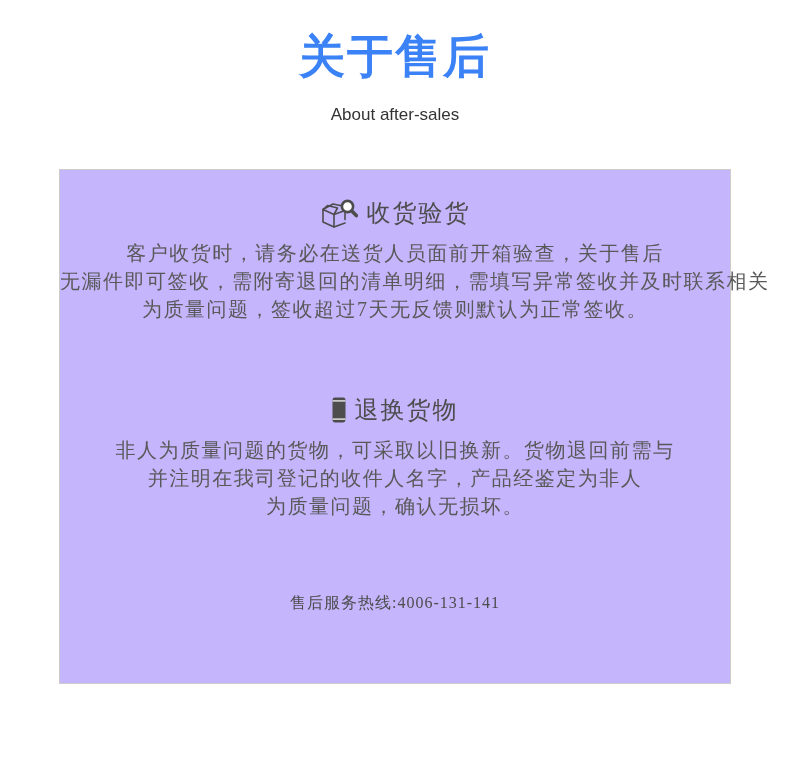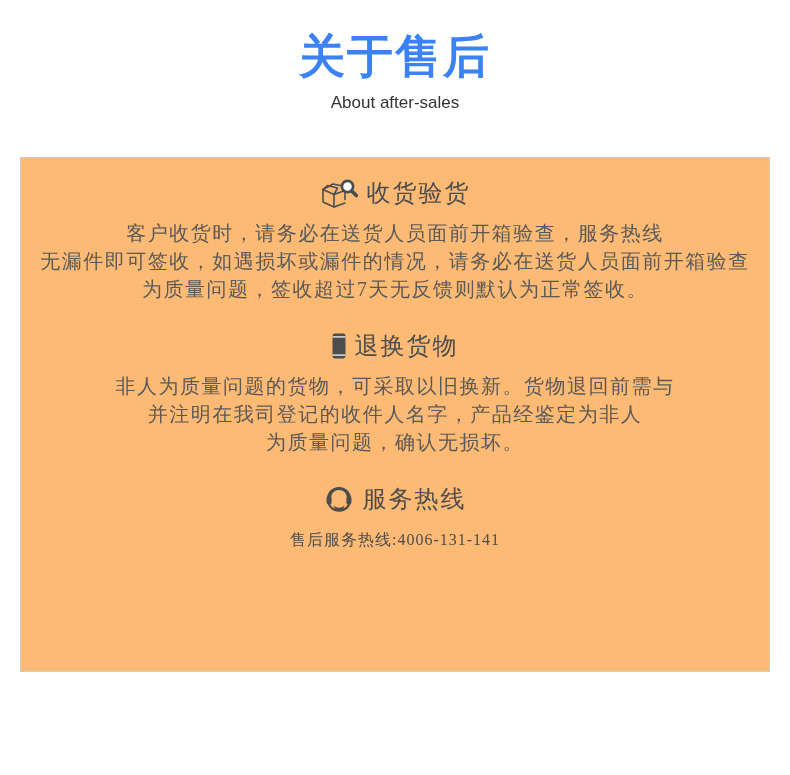--- a/index.html
+++ b/index.html
@@ -26,38 +26,38 @@
   }
   .title {
     margin: 0;
     font-size: 46px;
     line-height: 56px;
     font-weight: 700;
     letter-spacing: 2px;
     color: #3b82f6;
   }
   .subtitle {
-    margin-top: 9px;
+    margin-top: 21px;
     font-size: 17px;
     line-height: 20px;
     color: #333333;
   }
   
   .card {
     box-sizing: border-box;
-    width: 750px;
+    width: 672px;
     height: 515px;
     margin: 44px auto 0 auto;
     border: 1px solid #cccccc;
-    background: #fdba74;
-    padding-top: 18px;
+    background: #c4b5fd;
+    padding-top: 26px;
     text-align: center;
   }
   .sec + .sec {
-    margin-top: 26px;
+    margin-top: 70px;
   }
   .sec-head {
     display: flex;
     align-items: center;
     justify-content: center;
     gap: 9px;
     height: 34px;
     font-size: 24px;
     letter-spacing: 2px;
     color: #4d4d4d;
@@ -108,22 +108,22 @@
               <path d="M25 27 L14 31"></path>
               <path d="M3 13.5 L7.5 9.5 L17.5 12 L14 18.5"></path>
             </g>
             <circle cx="27.5" cy="10.5" r="5.6" fill="#ffffff" stroke="#4d4d4d" stroke-width="2.6"></circle>
             <line x1="31.8" y1="15" x2="36.3" y2="19.6" stroke="#4d4d4d" stroke-width="3.6" stroke-linecap="round"></line>
           </svg>
         </span>
         <span class="sec-title">收货验货</span>
       </div>
       <div class="sec-body">
-        <div class="line">客户收货时，请务必在送货人员面前开箱验查，服务热线</div>
-        <div class="line">无漏件即可签收，如遇损坏或漏件的情况，请务必在送货人员面前开箱验查</div>
+        <div class="line">客户收货时，请务必在送货人员面前开箱验查，关于售后</div>
+        <div class="line">无漏件即可签收，需附寄退回的清单明细，需填写异常签收并及时联系相关</div>
         <div class="line">为质量问题，签收超过7天无反馈则默认为正常签收。</div>
       </div>
     </div>
 
     <div class="sec">
       <div class="sec-head">
         <span class="icon">
           <svg width="14" height="28" viewBox="0 0 14 28" aria-hidden="true">
             <rect x="0.5" y="1.5" width="13" height="25" rx="2.4" fill="#4d4d4d"></rect>
             <rect x="0.5" y="4.2" width="13" height="1.4" fill="#e8e8e8"></rect>
@@ -133,31 +133,17 @@
         <span class="sec-title">退换货物</span>
       </div>
       <div class="sec-body">
         <div class="line">非人为质量问题的货物，可采取以旧换新。货物退回前需与</div>
         <div class="line">并注明在我司登记的收件人名字，产品经鉴定为非人</div>
         <div class="line">为质量问题，确认无损坏。</div>
       </div>
     </div>
 
     <div class="sec">
-      <div class="sec-head">
-        <span class="icon">
-          <svg width="30" height="30" viewBox="0 0 30 30" aria-hidden="true">
-            <circle cx="15" cy="15.5" r="11.2" fill="none" stroke="#4d4d4d" stroke-width="2"></circle>
-            <path d="M5.5 13 a9.5 8.5 0 0 1 19 0" fill="none" stroke="#4d4d4d" stroke-width="3.2"></path>
-            <rect x="2.6" y="12" width="5" height="8.4" rx="2.2" fill="#4d4d4d"></rect>
-            <rect x="22.4" y="12" width="5" height="8.4" rx="2.2" fill="#4d4d4d"></rect>
-            <path d="M25 20.4 q-1.2 4.6 -7.4 5.2" fill="none" stroke="#4d4d4d" stroke-width="2" stroke-linecap="round"></path>
-            <circle cx="17" cy="25.6" r="1.6" fill="#4d4d4d"></circle>
-            <path d="M9.5 21.5 q5.5 4.6 11 0 l-1.6 3.4 q-4 2.6 -7.8 0 Z" fill="#4d4d4d"></path>
-          </svg>
-        </span>
-        <span class="sec-title">服务热线</span>
-      </div>
       <div class="hotline">售后服务热线:4006-131-141</div>
     </div>
 
   </section>
 </div>
 
 </body></html>

